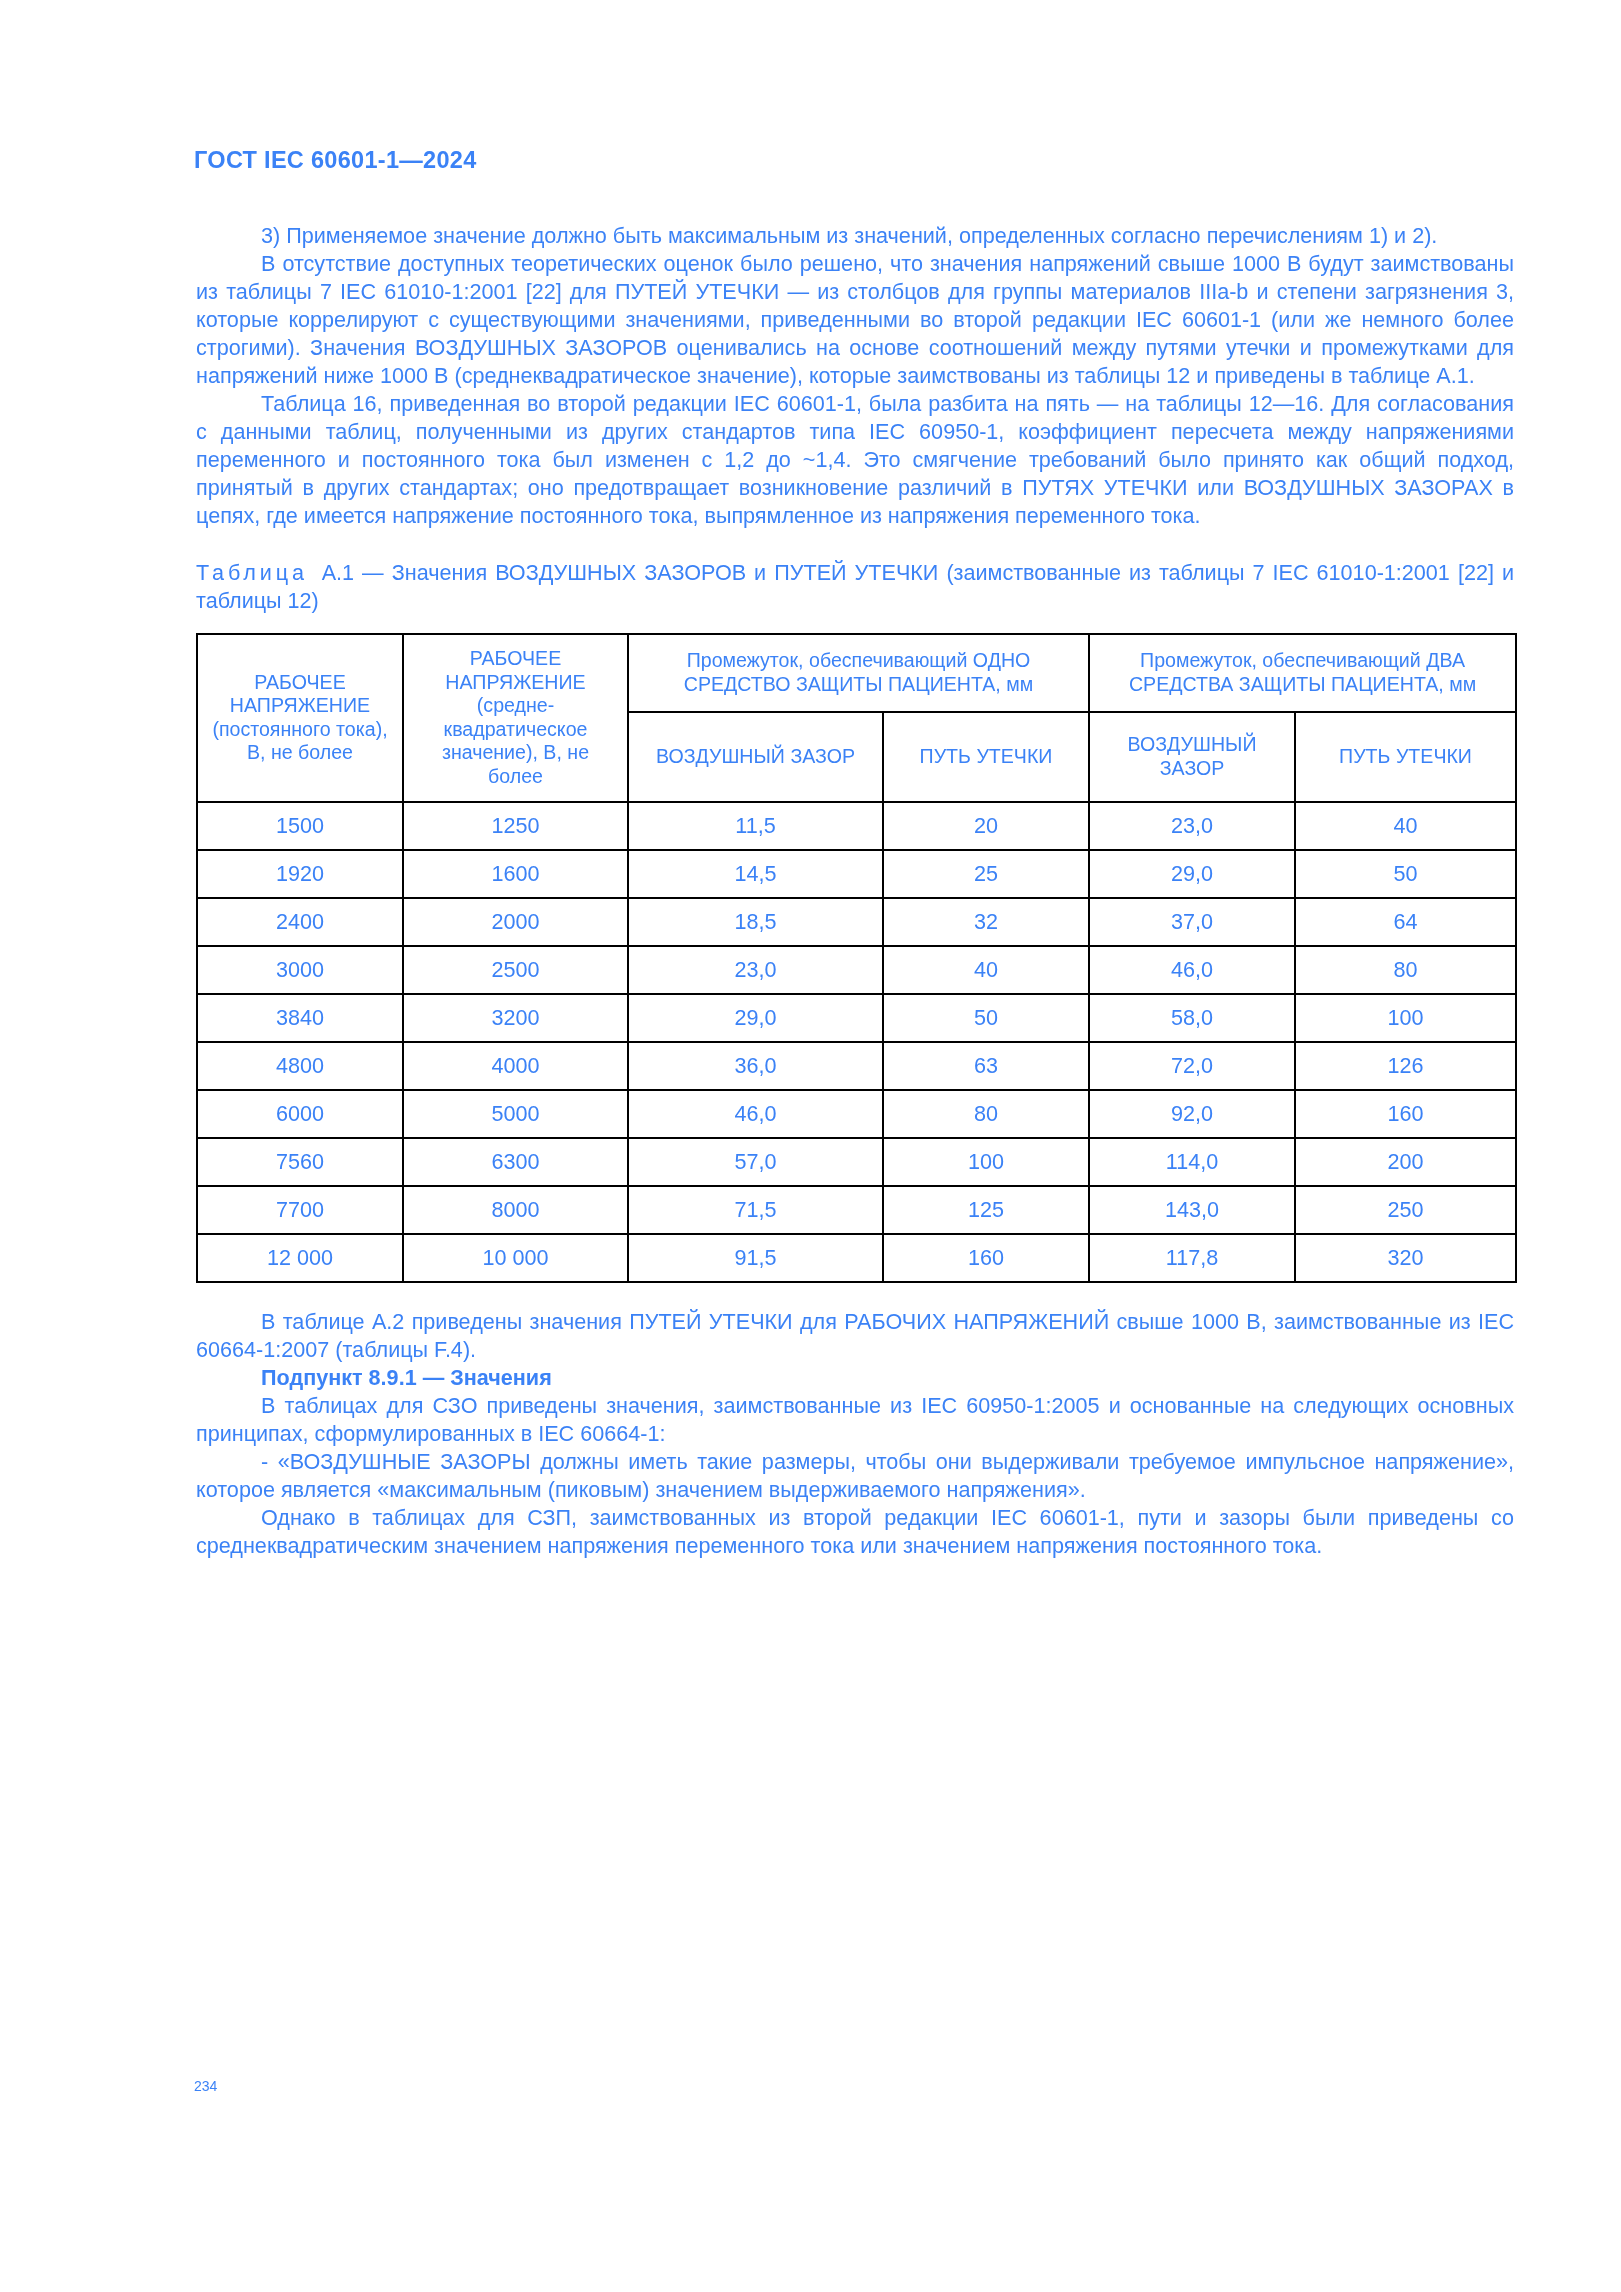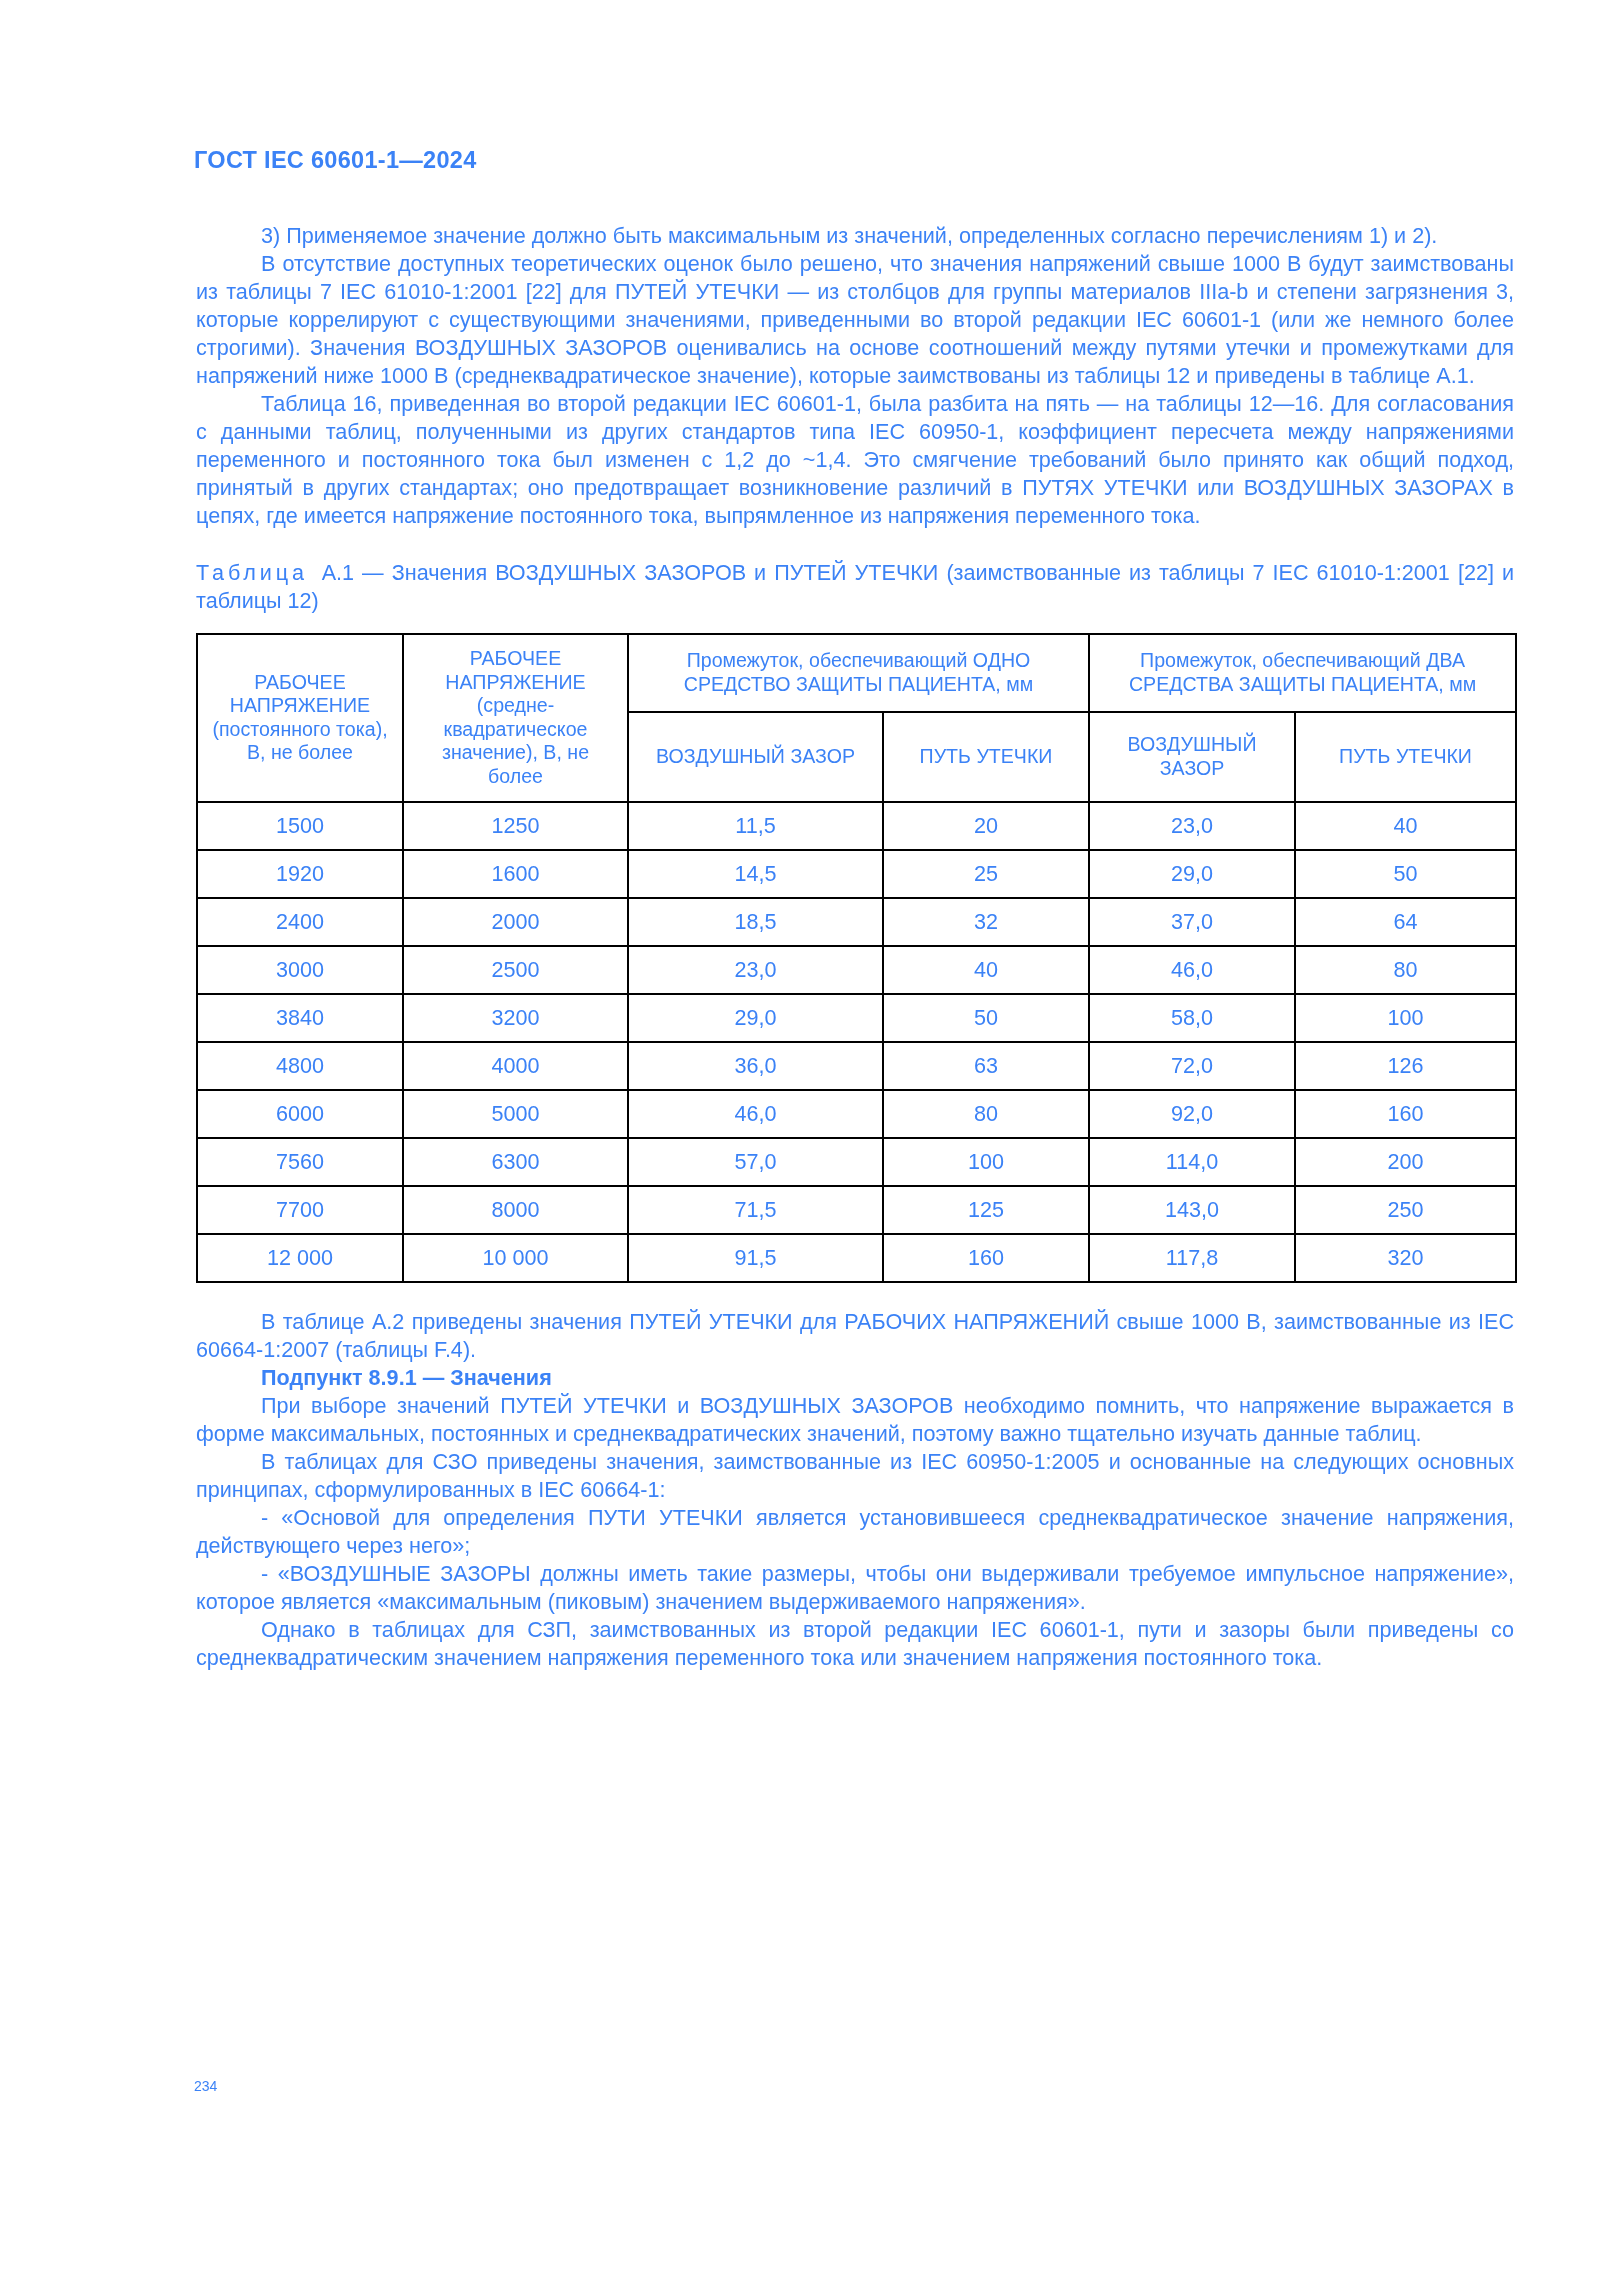--- a/index.html
+++ b/index.html
@@ -204,23 +204,21 @@
             <td>91,5</td>
             <td>160</td>
             <td>117,8</td>
             <td>320</td>
           </tr>
         </tbody>
     </table>
 
     <p class="body indent after-first">В таблице А.2 приведены значения ПУТЕЙ УТЕЧКИ для РАБОЧИХ НАПРЯЖЕНИЙ свыше 1000 В, заимствованные из IEC 60664-1:2007 (таблицы F.4).</p>
     <p class="body indent bold">Подпункт 8.9.1 — Значения</p>
-    <p class="body indent">При выборе значений ПУТЕЙ УТЕЧКИ и ВОЗДУШНЫХ ЗАЗОРОВ необходимо помнить, что напряжение выражается в форме максимальных, постоянных и среднеквадратических значений, поэтому важно тщательно изучать данные таблиц.</p>
     <p class="body indent">В таблицах для СЗО приведены значения, заимствованные из IEC 60950-1:2005 и основанные на следующих основных принципах, сформулированных в IEC 60664-1:</p>
-    <p class="body indent">- «Основой для определения ПУТИ УТЕЧКИ является установившееся среднеквадратическое значение напряжения, действующего через него»;</p>
     <p class="body indent">- «ВОЗДУШНЫЕ ЗАЗОРЫ должны иметь такие размеры, чтобы они выдерживали требуемое импульсное напряжение», которое является «максимальным (пиковым) значением выдерживаемого напряжения».</p>
     <p class="body indent">Однако в таблицах для СЗП, заимствованных из второй редакции IEC 60601-1, пути и зазоры были приведены со среднеквадратическим значением напряжения переменного тока или значением напряжения постоянного тока.</p>
 
   </div>
 
   <div class="page-number">234</div>
 
 </div>
 
 

